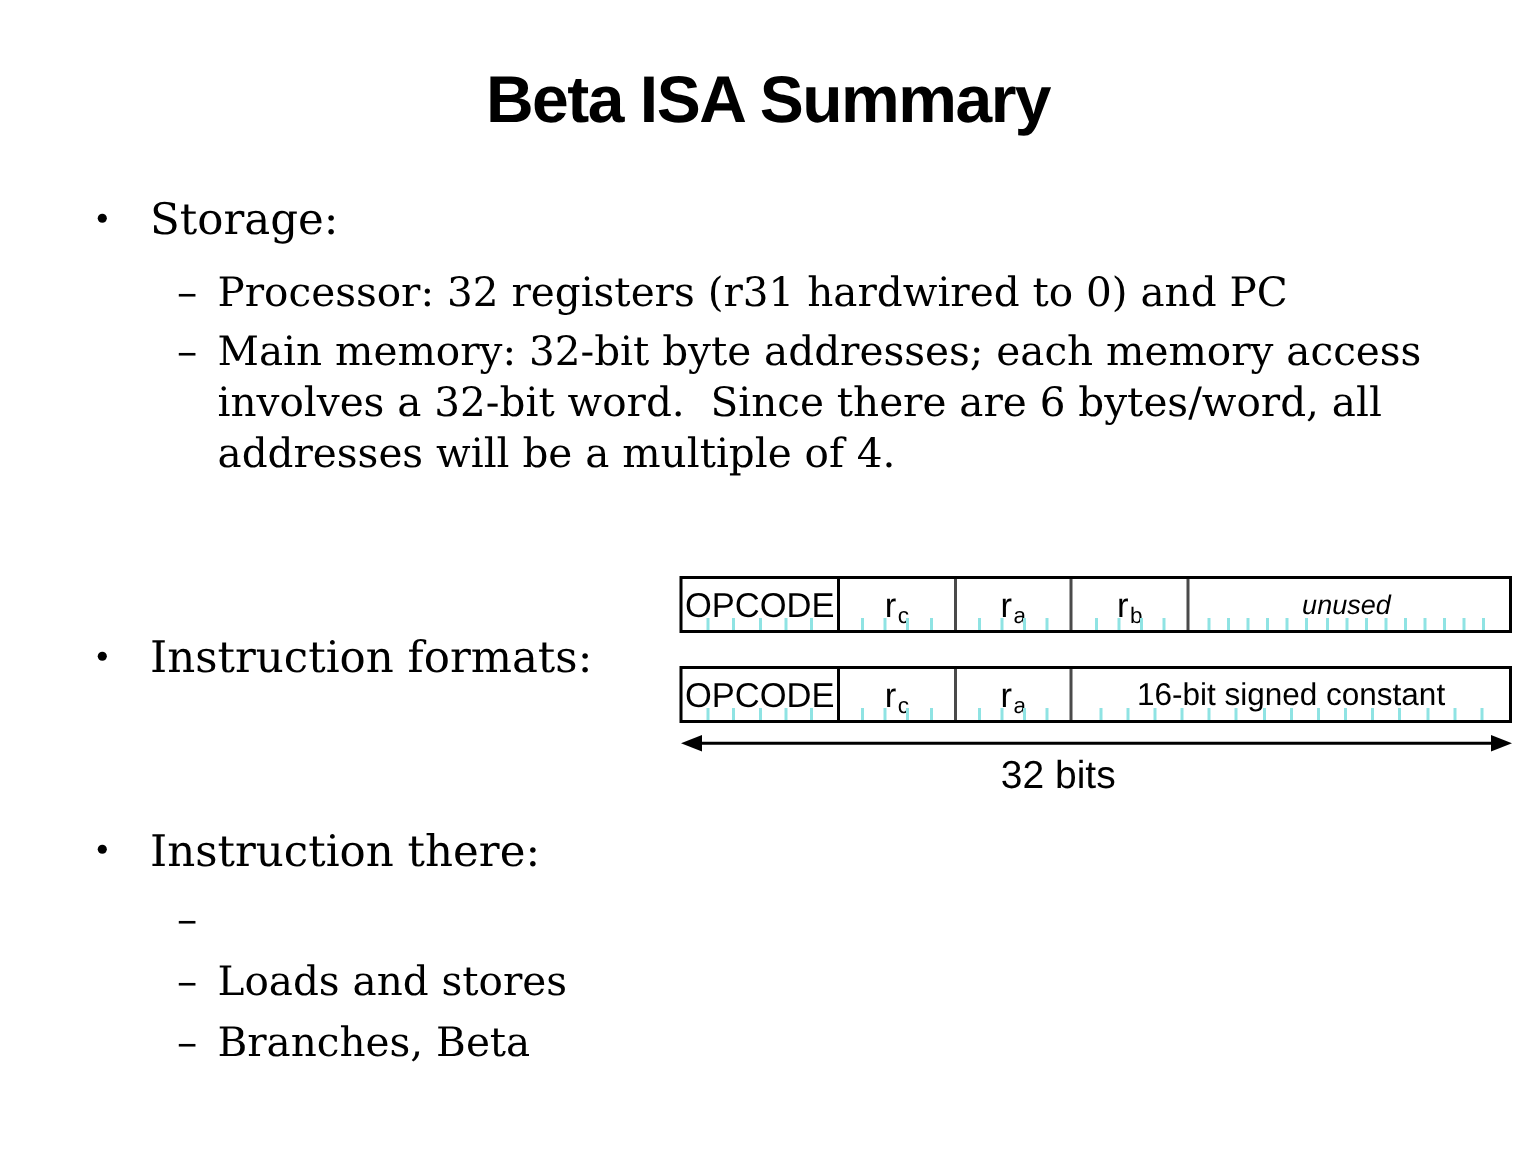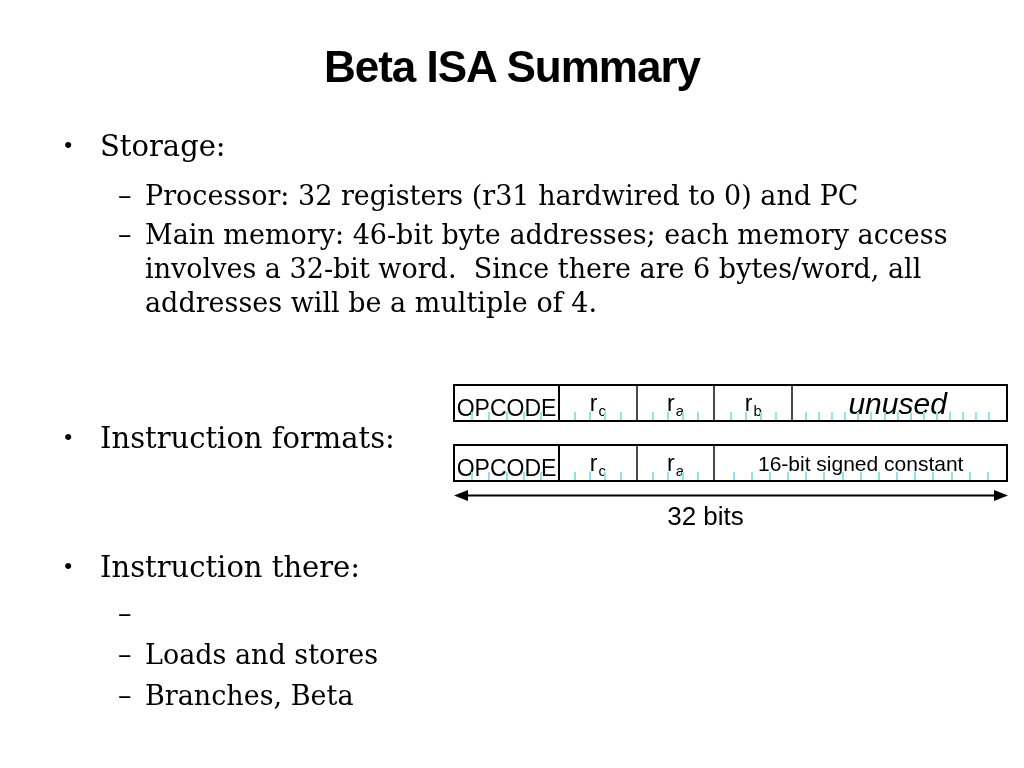--- a/index.html
+++ b/index.html
@@ -29,24 +29,24 @@
   .fmt-table{
     position:absolute;left:453px;width:555px;height:38px;box-sizing:border-box;
     border:2px solid #000;display:flex;background:#fff;
   }
   .cell{
     position:relative;box-sizing:border-box;height:100%;
     display:flex;align-items:center;justify-content:center;
     font-family:"Liberation Sans",sans-serif;font-size:23px;line-height:23px;
     border-left:2px solid #4a4a4a;
   }
-  .cell:first-child{border-left:none;align-items:flex-end;}
+  .cell:first-child{border-left:none;}
   .cell.after-opcode{border-left:2px solid #000;}
   .cell .sub{font-size:15px;position:relative;top:7px;margin-left:1px;}
-  .cell.italic .base{font-style:italic;font-size:30px;}
+  .cell.italic .base{font-style:italic;font-size:18px;}
   .cell.small .base{font-size:21px;}
   .tick{position:absolute;bottom:0;width:2px;height:8px;display:block;}
   .w-op{width:18.7%;}
   .w-reg{width:14.1%;}
   .w-un{width:38.3%;}
   .w-const{width:53.1%;}
   
   .arrow-wrap{position:absolute;left:454px;top:488px;width:554px;height:15px;}
   .bits-label{
     position:absolute;left:453px;top:501px;width:505px;text-align:center;
@@ -67,21 +67,21 @@
   <div class="l2-list" style="top:179px;">
     <div class="l2-item">
       <span class="dash">–</span>
       <span class="lines">
         <div>Processor: 32 registers (r31 hardwired to 0) and PC</div>
       </span>
     </div>
     <div class="l2-item">
       <span class="dash">–</span>
       <span class="lines">
-        <div>Main memory: 46-bit byte addresses; each memory access</div>
+        <div>Main memory: 32-bit byte addresses; each memory access</div>
         <div>involves a 32-bit word.  Since there are 6 bytes/word, all</div>
         <div>addresses will be a multiple of 4.</div>
       </span>
     </div>
   </div>
 
   <div class="l1" style="top:420px;">
     <span class="bullet">•</span>
     <span>Instruction formats:</span>
   </div>

